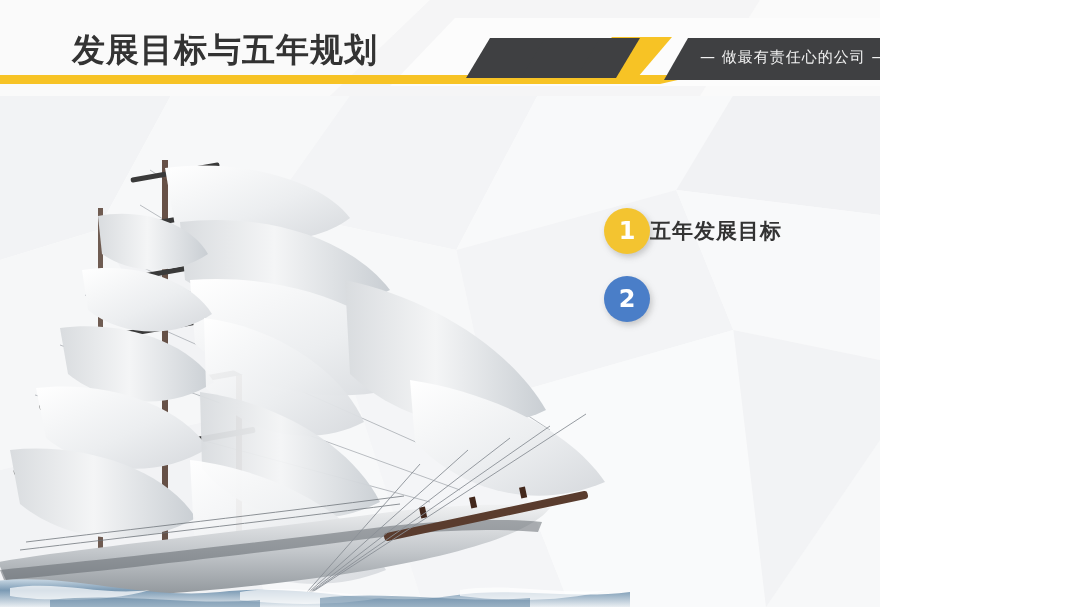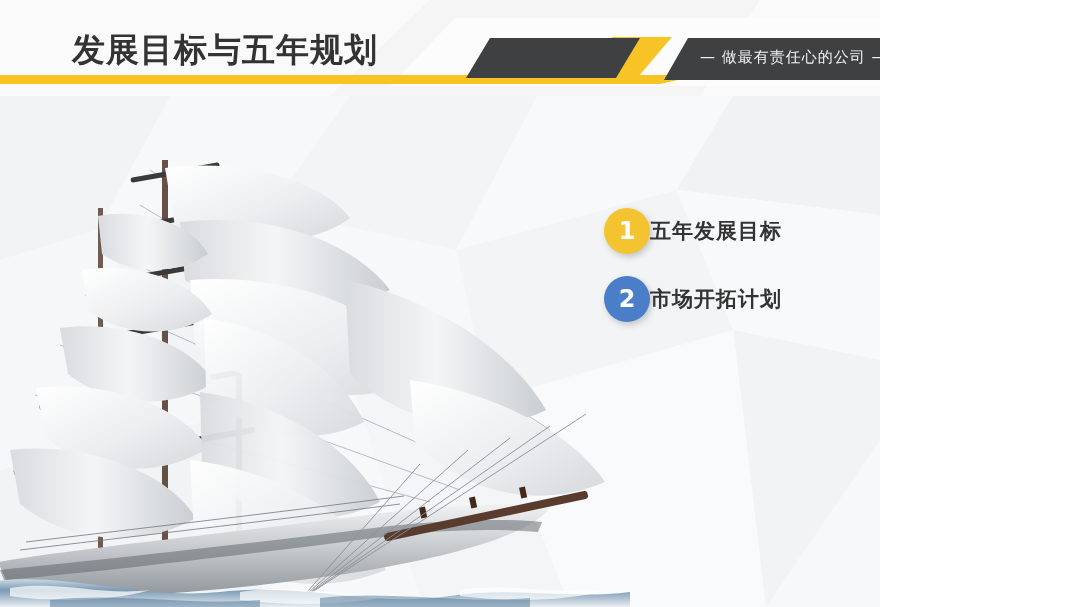--- a/index.html
+++ b/index.html
@@ -222,21 +222,20 @@
 
   <div class="agenda">
 
     <div class="agenda-item">
       <div class="badge badge-1">1</div>
       <div class="agenda-label">五年发展目标</div>
     </div>
 
     <div class="agenda-item">
       <div class="badge badge-2">2</div>
-      <div class="agenda-label">市场开拓计划</div>
     </div>
 
   </div>
 
   <div class="watermark">
     <svg width="46" height="34" viewBox="0 0 46 34">
       <ellipse cx="16" cy="13" rx="14" ry="11.5" fill="none" stroke="#c9c9c9" stroke-width="1.8"></ellipse>
       <path d="M9,22 L5,28 L12,24" fill="none" stroke="#c9c9c9" stroke-width="1.8" stroke-linejoin="round"></path>
       <circle cx="11" cy="10" r="1.9" fill="#c9c9c9"></circle>
       <circle cx="21" cy="10" r="1.9" fill="#c9c9c9"></circle>

